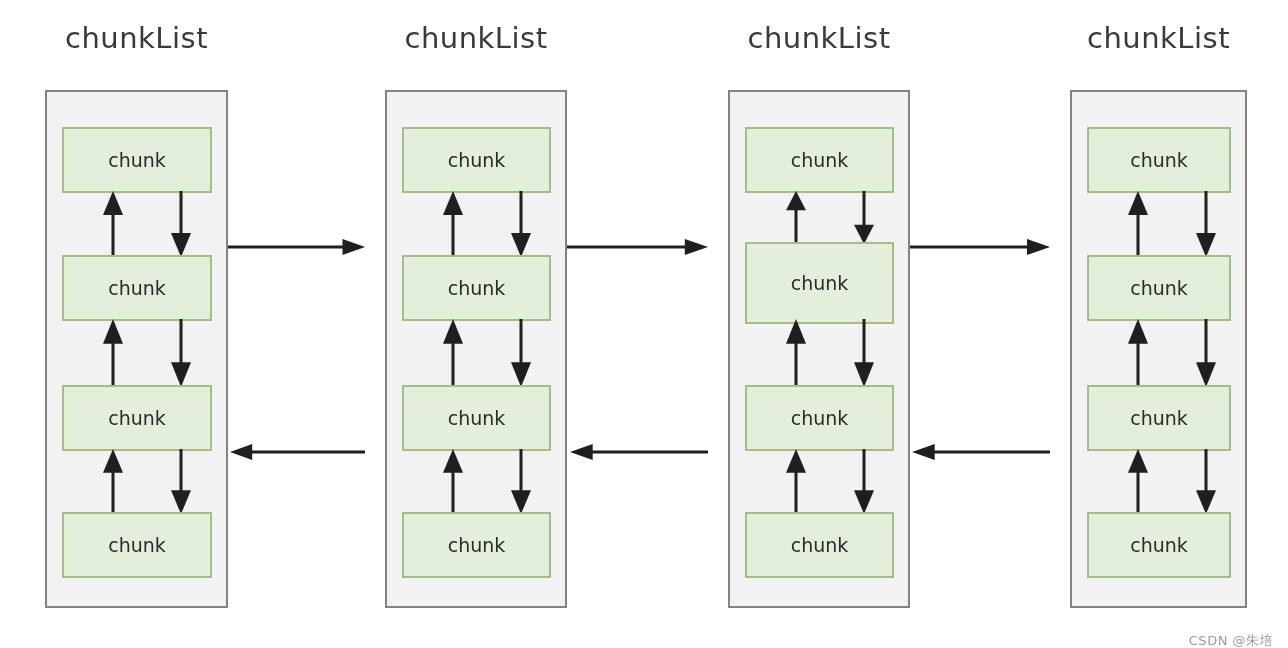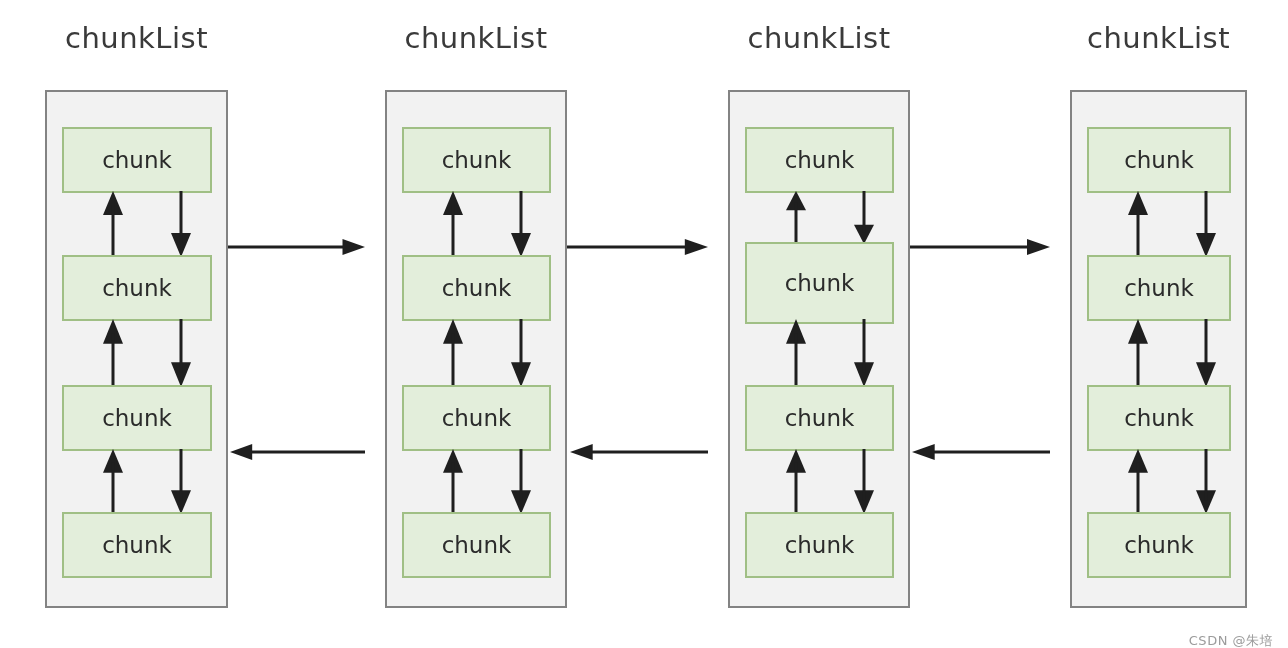--- a/index.html
+++ b/index.html
@@ -21,21 +21,21 @@
 
   .col-title{height:36px;line-height:36px;text-align:center;font-size:29px;
     color:var(--title-text);letter-spacing:0.5px;margin-bottom:34px;}
 
   .list-box{position:relative;height:518px;background:var(--list-fill);
     border:2px solid var(--list-border);}
 
   .chunk{position:absolute;left:15px;right:14px;height:66px;
     background:var(--chunk-fill);border:2px solid var(--chunk-border);
     display:flex;align-items:center;justify-content:center;
-    font-size:23px;color:var(--chunk-text);}
+    font-size:19px;color:var(--chunk-text);}
   .c1{top:35px;} .c2{top:163px;} .c3{top:293px;} .c4{top:420px;}
   .c2.tall{top:150px;height:82px;}
 
   .vgap{position:absolute;left:0;right:0;}
   .gapA{top:99px;height:66px;}
   .gapA.short{height:53px;}
   .gapB{top:227px;height:68px;}
   .gapC{top:357px;height:65px;}
   .va{position:absolute;top:0;width:22px;height:100%;}
   .va polygon,.va rect{fill:var(--arrow);}

